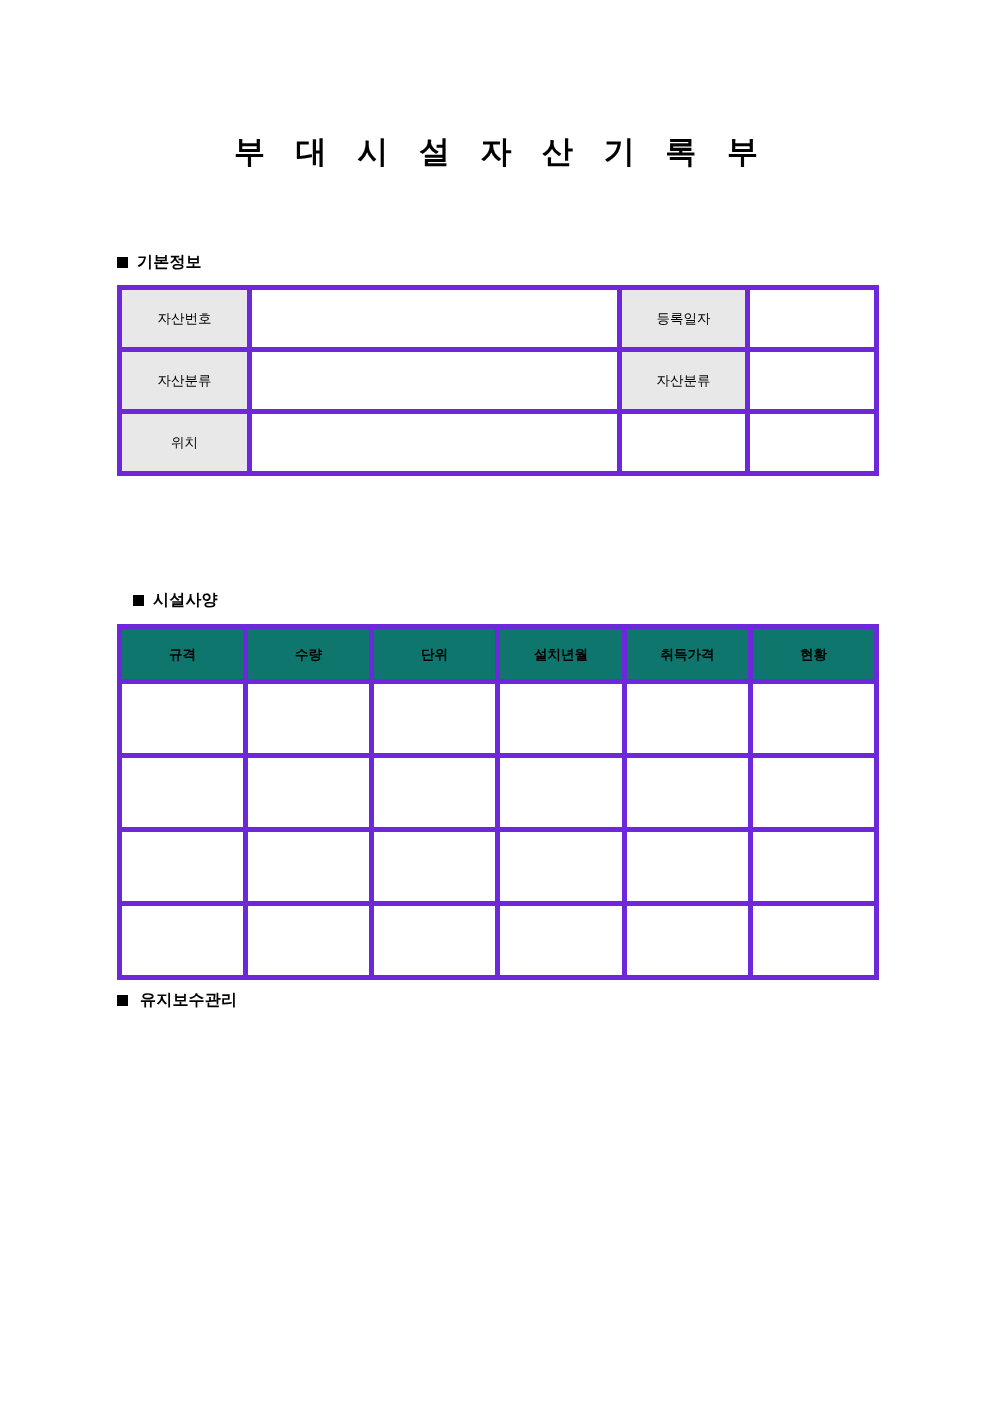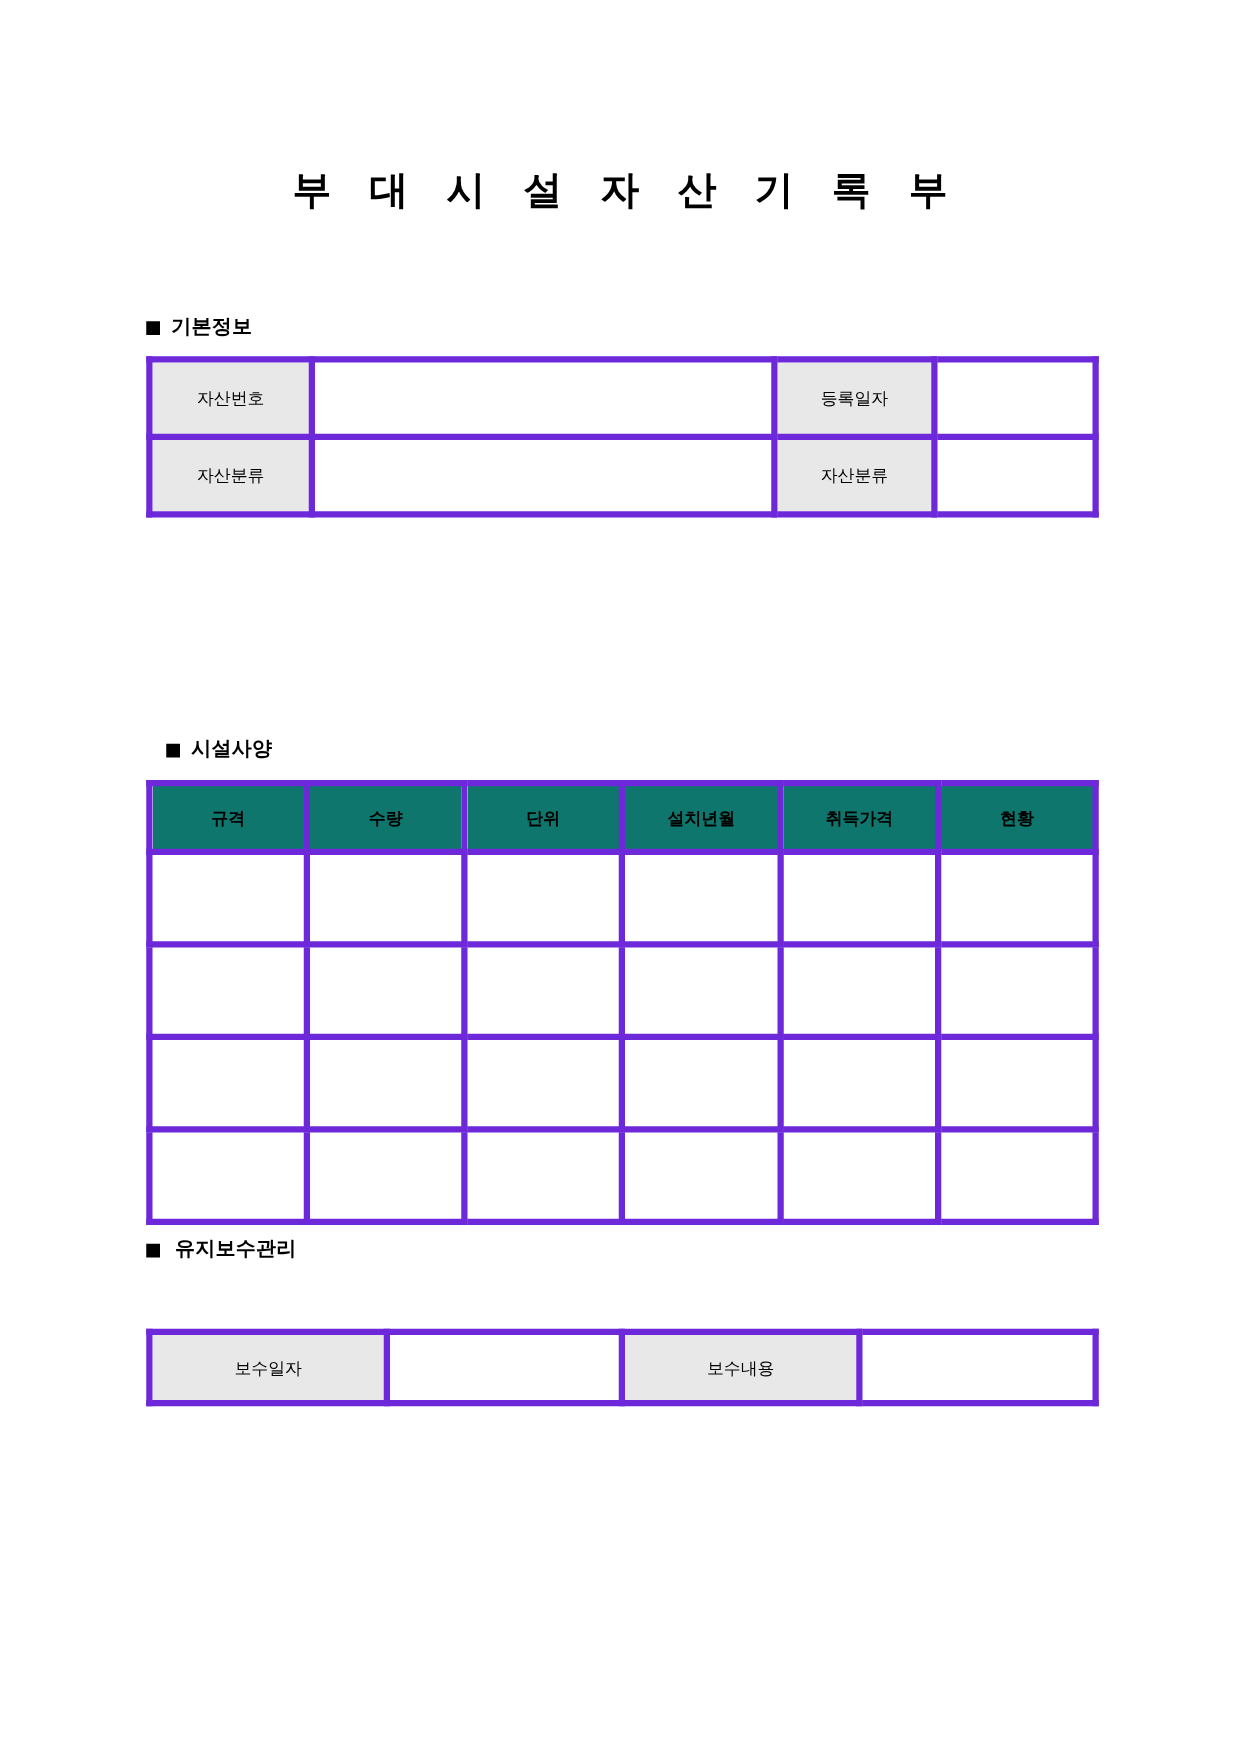--- a/index.html
+++ b/index.html
@@ -132,20 +132,26 @@
         <td class="blank-cell"></td>
         <td class="label-cell">등록일자</td>
         <td class="blank-cell"></td>
       </tr>
       <tr>
         <td class="label-cell">자산분류</td>
         <td class="blank-cell"></td>
         <td class="label-cell">자산분류</td>
         <td class="blank-cell"></td>
       </tr>
+      <tr>
+        <td class="label-cell">위치</td>
+        <td class="blank-cell"></td>
+        <td class="blank-cell"></td>
+        <td class="blank-cell"></td>
+      </tr>
     </tbody>
   </table>
 
   <div class="section-heading" id="heading-spec">
     <span class="bullet-square"></span>
     <span class="heading-text">시설사양</span>
   </div>
 
   <table class="form-table" id="table-spec">
     <colgroup>
@@ -208,22 +214,16 @@
   </div>
 
   <table class="form-table" id="table-maint">
     <colgroup>
       <col style="width:190px">
       <col style="width:188px">
       <col style="width:190px">
       <col style="width:189px">
     </colgroup>
     <tbody>
-      <tr>
-        <td class="label-cell">보수일자</td>
-        <td class="blank-cell"></td>
-        <td class="label-cell">보수내용</td>
-        <td class="blank-cell"></td>
-      </tr>
     </tbody>
   </table>
 
 </div>
 
 </body></html>

